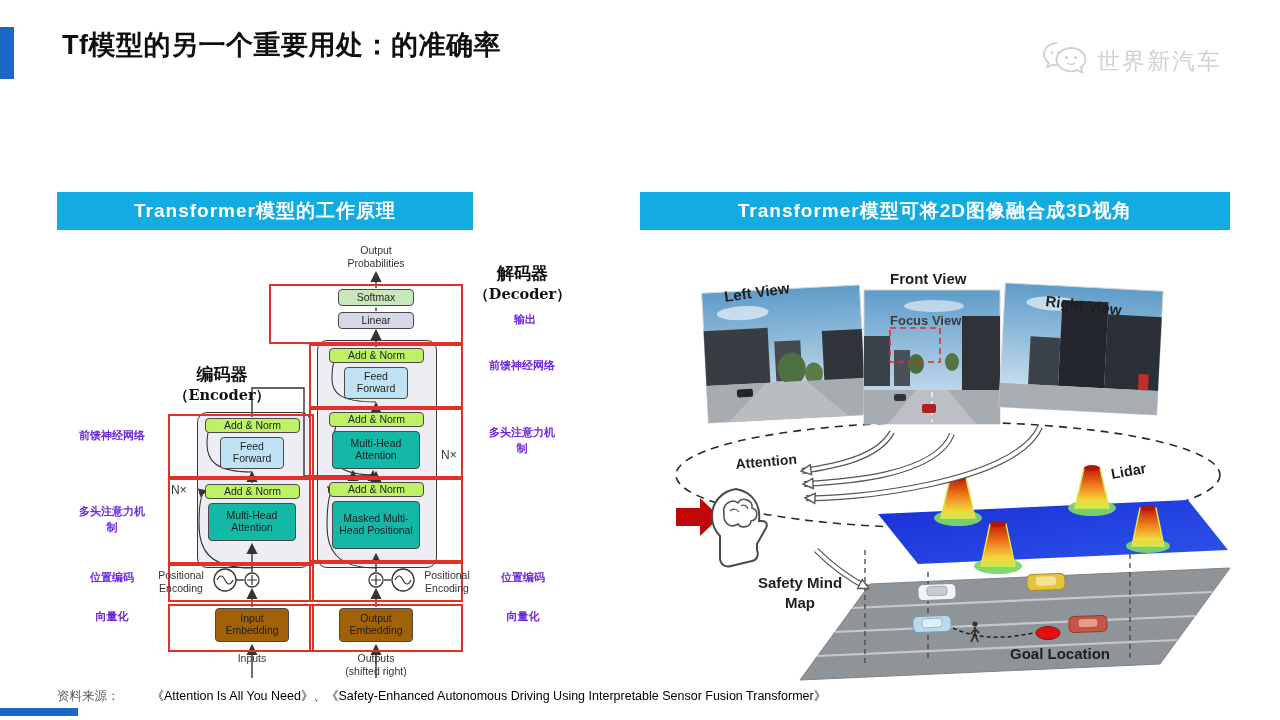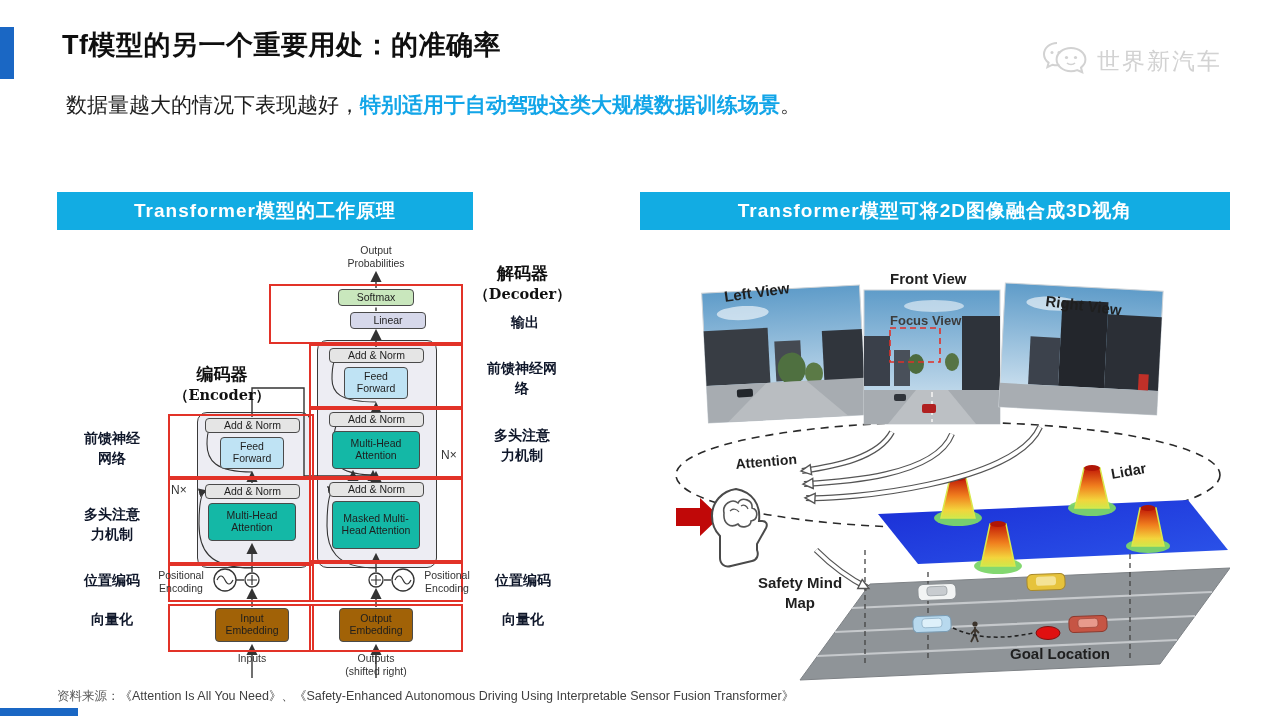--- a/index.html
+++ b/index.html
@@ -17,31 +17,31 @@
         font-size:19px;display:flex;align-items:center;justify-content:center;letter-spacing:1px}
   #lp-header{left:57px;top:192px;width:416px}
   #rp-header{left:640px;top:192px;width:590px}
   #diagram{left:57px;top:232px;width:516px;height:452px}
   #illus{left:640px;top:232px;width:590px;height:452px}
   .cont{position:absolute;background:#ededf3;border:1.6px solid #3a3a3a;border-radius:10px}
   .redbox{position:absolute;border:2px solid #e23228}
   .blk{position:absolute;border:1.1px solid #4a4a4a;border-radius:4px;display:flex;align-items:center;
        justify-content:center;text-align:center;font-size:10.5px;line-height:1.12;color:#1e1e1e;
        padding:0 4px;box-sizing:border-box;background:#eee}
-  .c-yellow{background:#e5e5e5}.c-blue{background:#bfe3f4}.c-orange{background:#14b8a6}
+  .c-yellow{background:#bef264}.c-blue{background:#bfe3f4}.c-orange{background:#14b8a6}
   .c-green{background:#c9e7bd}.c-lav{background:#d6d8ea}.c-pink{background:#a16207}
   .lbl{position:absolute;font-size:10.5px;color:#333;text-align:center;line-height:1.2}
-  .ann{position:absolute;color:#0f172a;font-family:"DejaVu Serif",serif;font-weight:700;
-       font-size:14px;text-align:center;line-height:1.45}
+  .ann{position:absolute;color:#6d28d9;font-family:"DejaVu Serif",serif;font-weight:700;
+       font-size:11px;text-align:center;line-height:1.45}
   .enc-lbl{position:absolute;color:#111;font-family:"DejaVu Serif",serif;font-weight:700;text-align:center}
   .enc-lbl .zh{display:block;font-size:17px;line-height:1.35}
   .enc-lbl .en{display:block;font-size:14.5px;line-height:1.3}
   .nx{position:absolute;font-size:12px;color:#333}
   #footer{left:57px;top:688px;font-size:12.5px;color:#595959}
-  #footer .src{margin-left:0;color:#404040}
+  #footer .src{margin-left:32px;color:#000000}
   svg text{font-family:"Liberation Sans",sans-serif}
 </style>
 </head>
 <body>
 
 <div id="slide">
 
   <div id="accent-top" class="abs"></div>
   <div id="accent-bottom" class="abs"></div>
 
@@ -58,21 +58,20 @@
         <circle cx="17" cy="12.5" r="1.5" fill="#d2d2d2"></circle>
         <circle cx="24.5" cy="17.5" r="1.6" fill="#d2d2d2"></circle>
         <circle cx="33.5" cy="17.5" r="1.6" fill="#d2d2d2"></circle>
         <path d="M25,23 C27,25 31,25 33,23" stroke="#d2d2d2" stroke-width="1.6" fill="none"></path>
       </svg>
     </span>
     <span>世界新汽车</span>
   </div>
 
   <div id="para" class="abs">
-    <div><span>数据量越大的情况下表现越好，</span><span class="hl">特别适用于自动驾驶这类大规模数据训练场景</span><span>。</span></div>
   </div>
 
   <div id="lp-header" class="panel-header">Transformer模型的工作原理</div>
   <div id="rp-header" class="panel-header">Transformer模型可将2D图像融合成3D视角</div>
 
   <div id="diagram" class="abs">
 
     <div class="cont" style="left:140px;top:180px;width:112px;height:154px"></div>
     <div class="cont" style="left:260px;top:108px;width:118px;height:226px"></div>
 
@@ -126,27 +125,27 @@
     <div class="redbox" style="left:252px;top:176px;width:150px;height:66px"></div>
     <div class="redbox" style="left:252px;top:246px;width:150px;height:80px"></div>
     <div class="redbox" style="left:252px;top:330px;width:150px;height:36px"></div>
     <div class="redbox" style="left:252px;top:372px;width:150px;height:44px"></div>
     <div class="redbox" style="left:111px;top:182px;width:142px;height:60px"></div>
     <div class="redbox" style="left:111px;top:246px;width:142px;height:84px"></div>
     <div class="redbox" style="left:111px;top:330px;width:142px;height:36px"></div>
     <div class="redbox" style="left:111px;top:372px;width:142px;height:44px"></div>
 
     <div class="blk c-green" style="left:281px;top:57px;width:76px;height:17px">Softmax</div>
-    <div class="blk c-lav" style="left:293px;top:80px;width:76px;height:17px">Linear</div>
+    <div class="blk c-lav" style="left:281px;top:80px;width:76px;height:17px">Linear</div>
     <div class="blk c-yellow" style="left:272px;top:116px;width:95px;height:15px">Add &amp; Norm</div>
     <div class="blk c-blue" style="left:287px;top:135px;width:64px;height:32px">Feed Forward</div>
     <div class="blk c-yellow" style="left:272px;top:180px;width:95px;height:15px">Add &amp; Norm</div>
     <div class="blk c-orange" style="left:275px;top:199px;width:88px;height:38px">Multi-Head Attention</div>
     <div class="blk c-yellow" style="left:272px;top:250px;width:95px;height:15px">Add &amp; Norm</div>
-    <div class="blk c-orange" style="left:275px;top:269px;width:88px;height:48px">Masked Multi-Head Attention</div>
+    <div class="blk c-orange" style="left:275px;top:269px;width:88px;height:48px">Masked Multi-Head Positional</div>
     <div class="blk c-pink" style="left:282px;top:376px;width:74px;height:34px">Output Embedding</div>
 
     <div class="blk c-yellow" style="left:148px;top:186px;width:95px;height:15px">Add &amp; Norm</div>
     <div class="blk c-blue" style="left:163px;top:205px;width:64px;height:32px">Feed Forward</div>
     <div class="blk c-yellow" style="left:148px;top:252px;width:95px;height:15px">Add &amp; Norm</div>
     <div class="blk c-orange" style="left:151px;top:271px;width:88px;height:38px">Multi-Head Attention</div>
     <div class="blk c-pink" style="left:158px;top:376px;width:74px;height:34px">Input Embedding</div>
 
     <div class="lbl" style="left:279px;top:12px;width:80px">Output Probabilities</div>
     <div class="lbl" style="left:92px;top:337px;width:64px">Positional Encoding</div>

